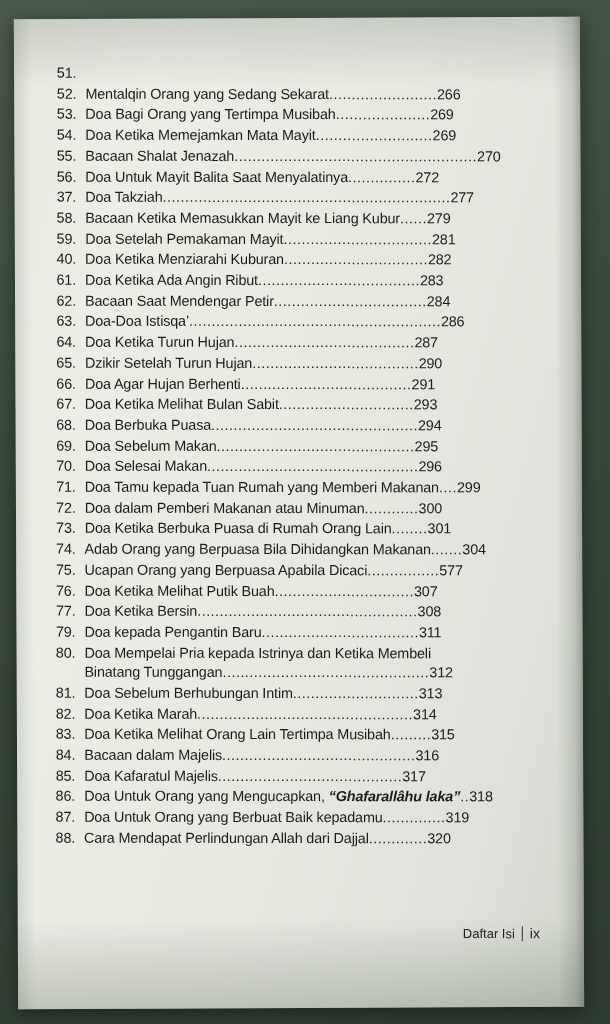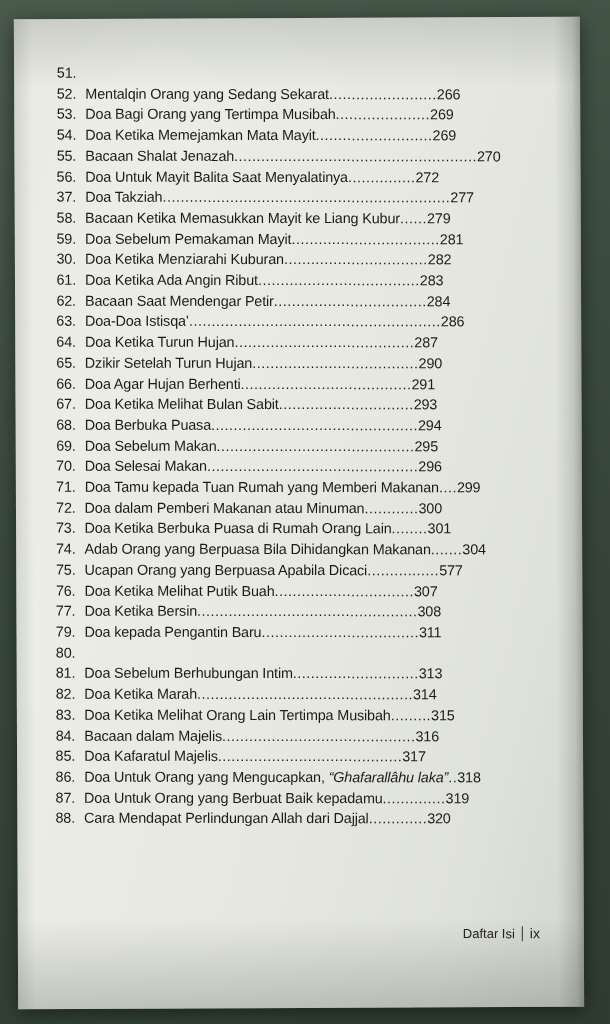--- a/index.html
+++ b/index.html
@@ -103,21 +103,21 @@
   .pg {
     display: inline;
     white-space: nowrap;
   }
   .second-line {
     display: block;
     margin-top: 5px;
   }
   .italic-bold {
     font-style: italic;
-    font-weight: normal;
+    font-weight: bold;
   }
   .bold {
     font-weight: normal;
   }
 
   .footer {
     position: absolute;
     right: 44px;
     bottom: 66px;
     font-size: 13px;
@@ -190,25 +190,25 @@
         </div>
         <div class="toc-row">
           <span class="num">58.</span>
           <span class="entry">
             <span class="title-line"><span class="lead">Bacaan Ketika Memasukkan Mayit ke Liang Kubur</span><span class="dots">......</span><span class="pg">279</span></span>
           </span>
         </div>
         <div class="toc-row">
           <span class="num">59.</span>
           <span class="entry">
-            <span class="title-line"><span class="lead">Doa Sebelum Pemakaman Mayit</span><span class="dots">.................................</span><span class="pg">281</span></span>
-          </span>
-        </div>
-        <div class="toc-row">
-          <span class="num">30.</span>
+            <span class="title-line"><span class="lead">Doa Setelah Pemakaman Mayit</span><span class="dots">.................................</span><span class="pg">281</span></span>
+          </span>
+        </div>
+        <div class="toc-row">
+          <span class="num">40.</span>
           <span class="entry">
             <span class="title-line"><span class="lead">Doa Ketika Menziarahi Kuburan</span><span class="dots">................................</span><span class="pg">282</span></span>
           </span>
         </div>
         <div class="toc-row">
           <span class="num">61.</span>
           <span class="entry">
             <span class="title-line"><span class="lead">Doa Ketika Ada Angin Ribut</span><span class="dots">....................................</span><span class="pg">283</span></span>
           </span>
         </div>
@@ -309,20 +309,24 @@
           </span>
         </div>
         <div class="toc-row">
           <span class="num">79.</span>
           <span class="entry">
             <span class="title-line"><span class="lead">Doa kepada Pengantin Baru</span><span class="dots">...................................</span><span class="pg">311</span></span>
           </span>
         </div>
         <div class="toc-row">
           <span class="num">80.</span>
+          <span class="entry">
+            <span class="title-line"><span class="lead">Doa Mempelai Pria kepada Istrinya dan Ketika Membeli</span></span>
+            <span class="second-line"><span class="lead">Binatang Tunggangan</span><span class="dots">..............................................</span><span class="pg">312</span></span>
+          </span>
         </div>
         <div class="toc-row">
           <span class="num">81.</span>
           <span class="entry">
             <span class="title-line"><span class="lead">Doa Sebelum Berhubungan Intim</span><span class="dots">............................</span><span class="pg">313</span></span>
           </span>
         </div>
         <div class="toc-row">
           <span class="num">82.</span>
           <span class="entry">

